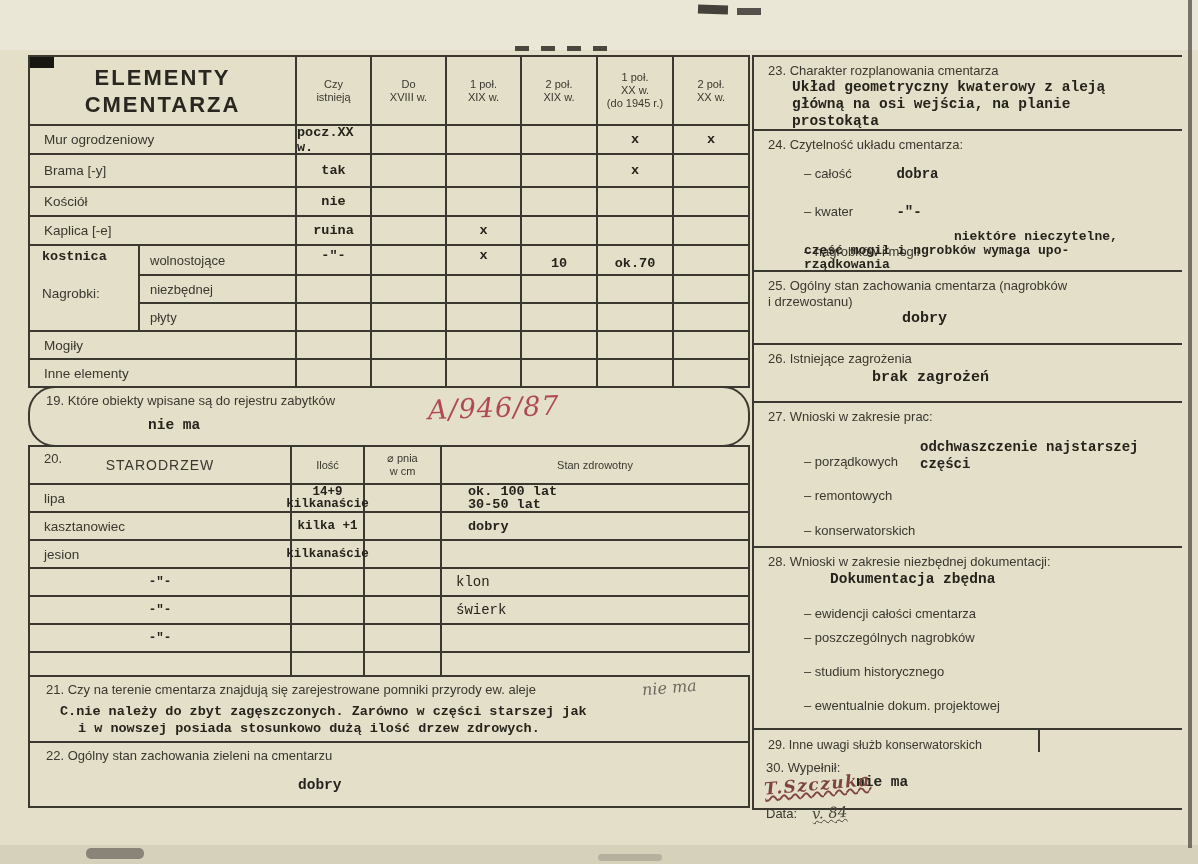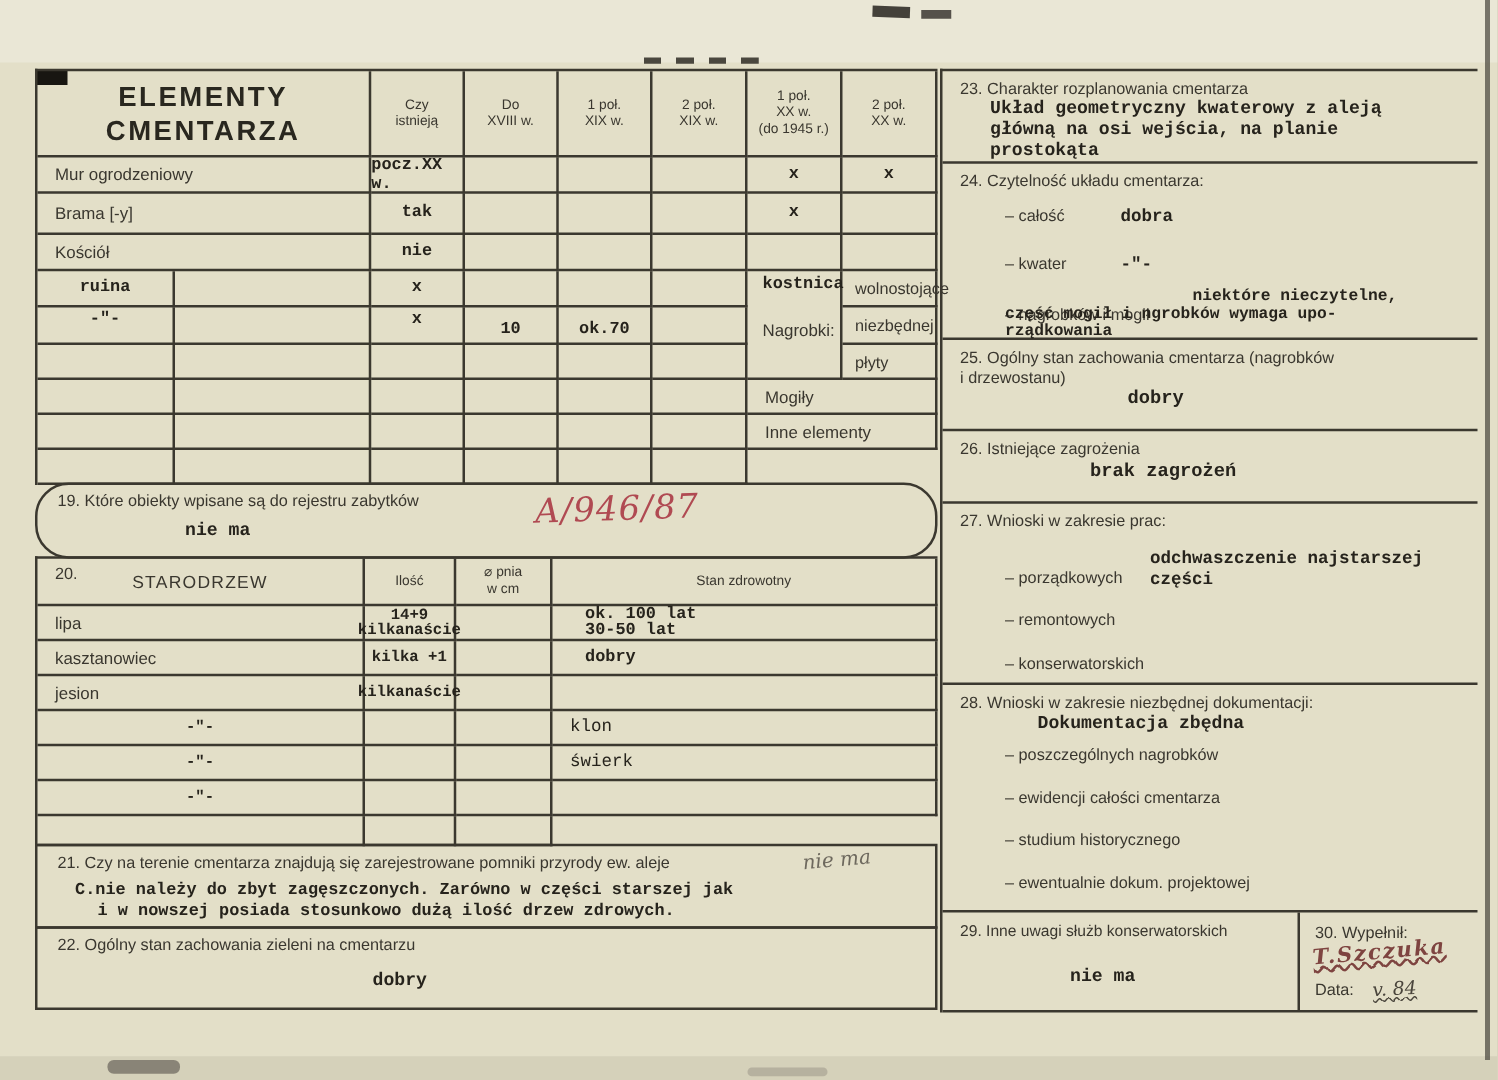--- a/index.html
+++ b/index.html
@@ -76,21 +76,21 @@
   .sec21{height:68px;}
   .nm{position:absolute;left:612px;top:1px;font-size:16px;transform:rotate(-5deg);display:inline-block;}
   .note{margin:5px 0 0 30px;padding-left:18px;text-indent:-18px;white-space:pre-line;font-size:13.5px;line-height:17px;display:block;}
   .sec22{height:67px;}
   .ans22{position:absolute;left:268px;top:34px;font-size:14.5px;}
 
   
   .right-col{position:absolute;left:752px;top:55px;width:430px;border-left:2px solid var(--line);border-top:2px solid var(--line);}
   .rsec{position:relative;border-bottom:2px solid var(--line);padding:6px 10px 0 14px;}
   .s23{height:74px;} .s24{height:141px;} .s25{height:73px;} .s26{height:58px;}
-  .s27{height:145px;} .s28{height:182px;} .s2930{height:80px;padding:0;display:flex;}
+  .s27{height:145px;} .s28{height:182px;} .s2930{height:80px;padding:0;display:flex;flex-direction:column;}
 
   .ans23{margin:1px 0 0 24px;font-size:14.5px;line-height:17px;display:block;}
   .it0{margin:12px 0 0 36px;}
   .it1{margin:20px 0 0 36px;}
   .lab{display:inline-block;width:88px;}
   .it2{position:relative;margin:10px 0 0 36px;height:48px;}
   .lab24{position:absolute;left:0;top:14px;}
   .val24{position:absolute;left:0;top:0;width:392px;text-indent:150px;line-height:14px;display:block;}
   .s25 .q{white-space:pre-line;line-height:16px;display:block;}
   .ans25{position:absolute;left:148px;top:38px;font-size:15px;}
@@ -163,20 +163,21 @@
       <div class="val typed"></div>
 
       <div class="lbl">Kościół</div>
       <div class="val typed">nie</div>
       <div class="val typed"></div>
       <div class="val typed"></div>
       <div class="val typed"></div>
       <div class="val typed"></div>
       <div class="val typed"></div>
 
+      <div class="lbl">Kaplica [-e]</div>
       <div class="val typed">ruina</div>
       <div class="val typed"></div>
       <div class="val typed">x</div>
       <div class="val typed"></div>
       <div class="val typed"></div>
       <div class="val typed"></div>
 
       <div class="group-label" style="grid-row: span 3;">
         <span class="typed t13">kostnica</span>
         <span class="printed">Nagrobki:</span>
@@ -334,22 +335,22 @@
         <div class="typed pre val27">odchwaszczenie najstarszej
 części</div>
       </div>
       <div class="q it27">– remontowych</div>
       <div class="q it27b">– konserwatorskich</div>
     </section>
 
     <section class="rsec s28">
       <div class="q">28. Wnioski w zakresie niezbędnej dokumentacji:</div>
       <div class="typed t28">Dokumentacja zbędna</div>
+      <div class="q it28">– ewidencji całości cmentarza</div>
       <div class="q it28a">– poszczególnych nagrobków</div>
-      <div class="q it28">– ewidencji całości cmentarza</div>
       <div class="q it28">– studium historycznego</div>
       <div class="q it28">– ewentualnie dokum. projektowej</div>
     </section>
 
     <section class="rsec s2930">
       <div class="left29">
         <div class="q">29. Inne uwagi służb konserwatorskich</div>
         <div class="typed ans29">nie ma</div>
       </div>
       <div class="right30">

